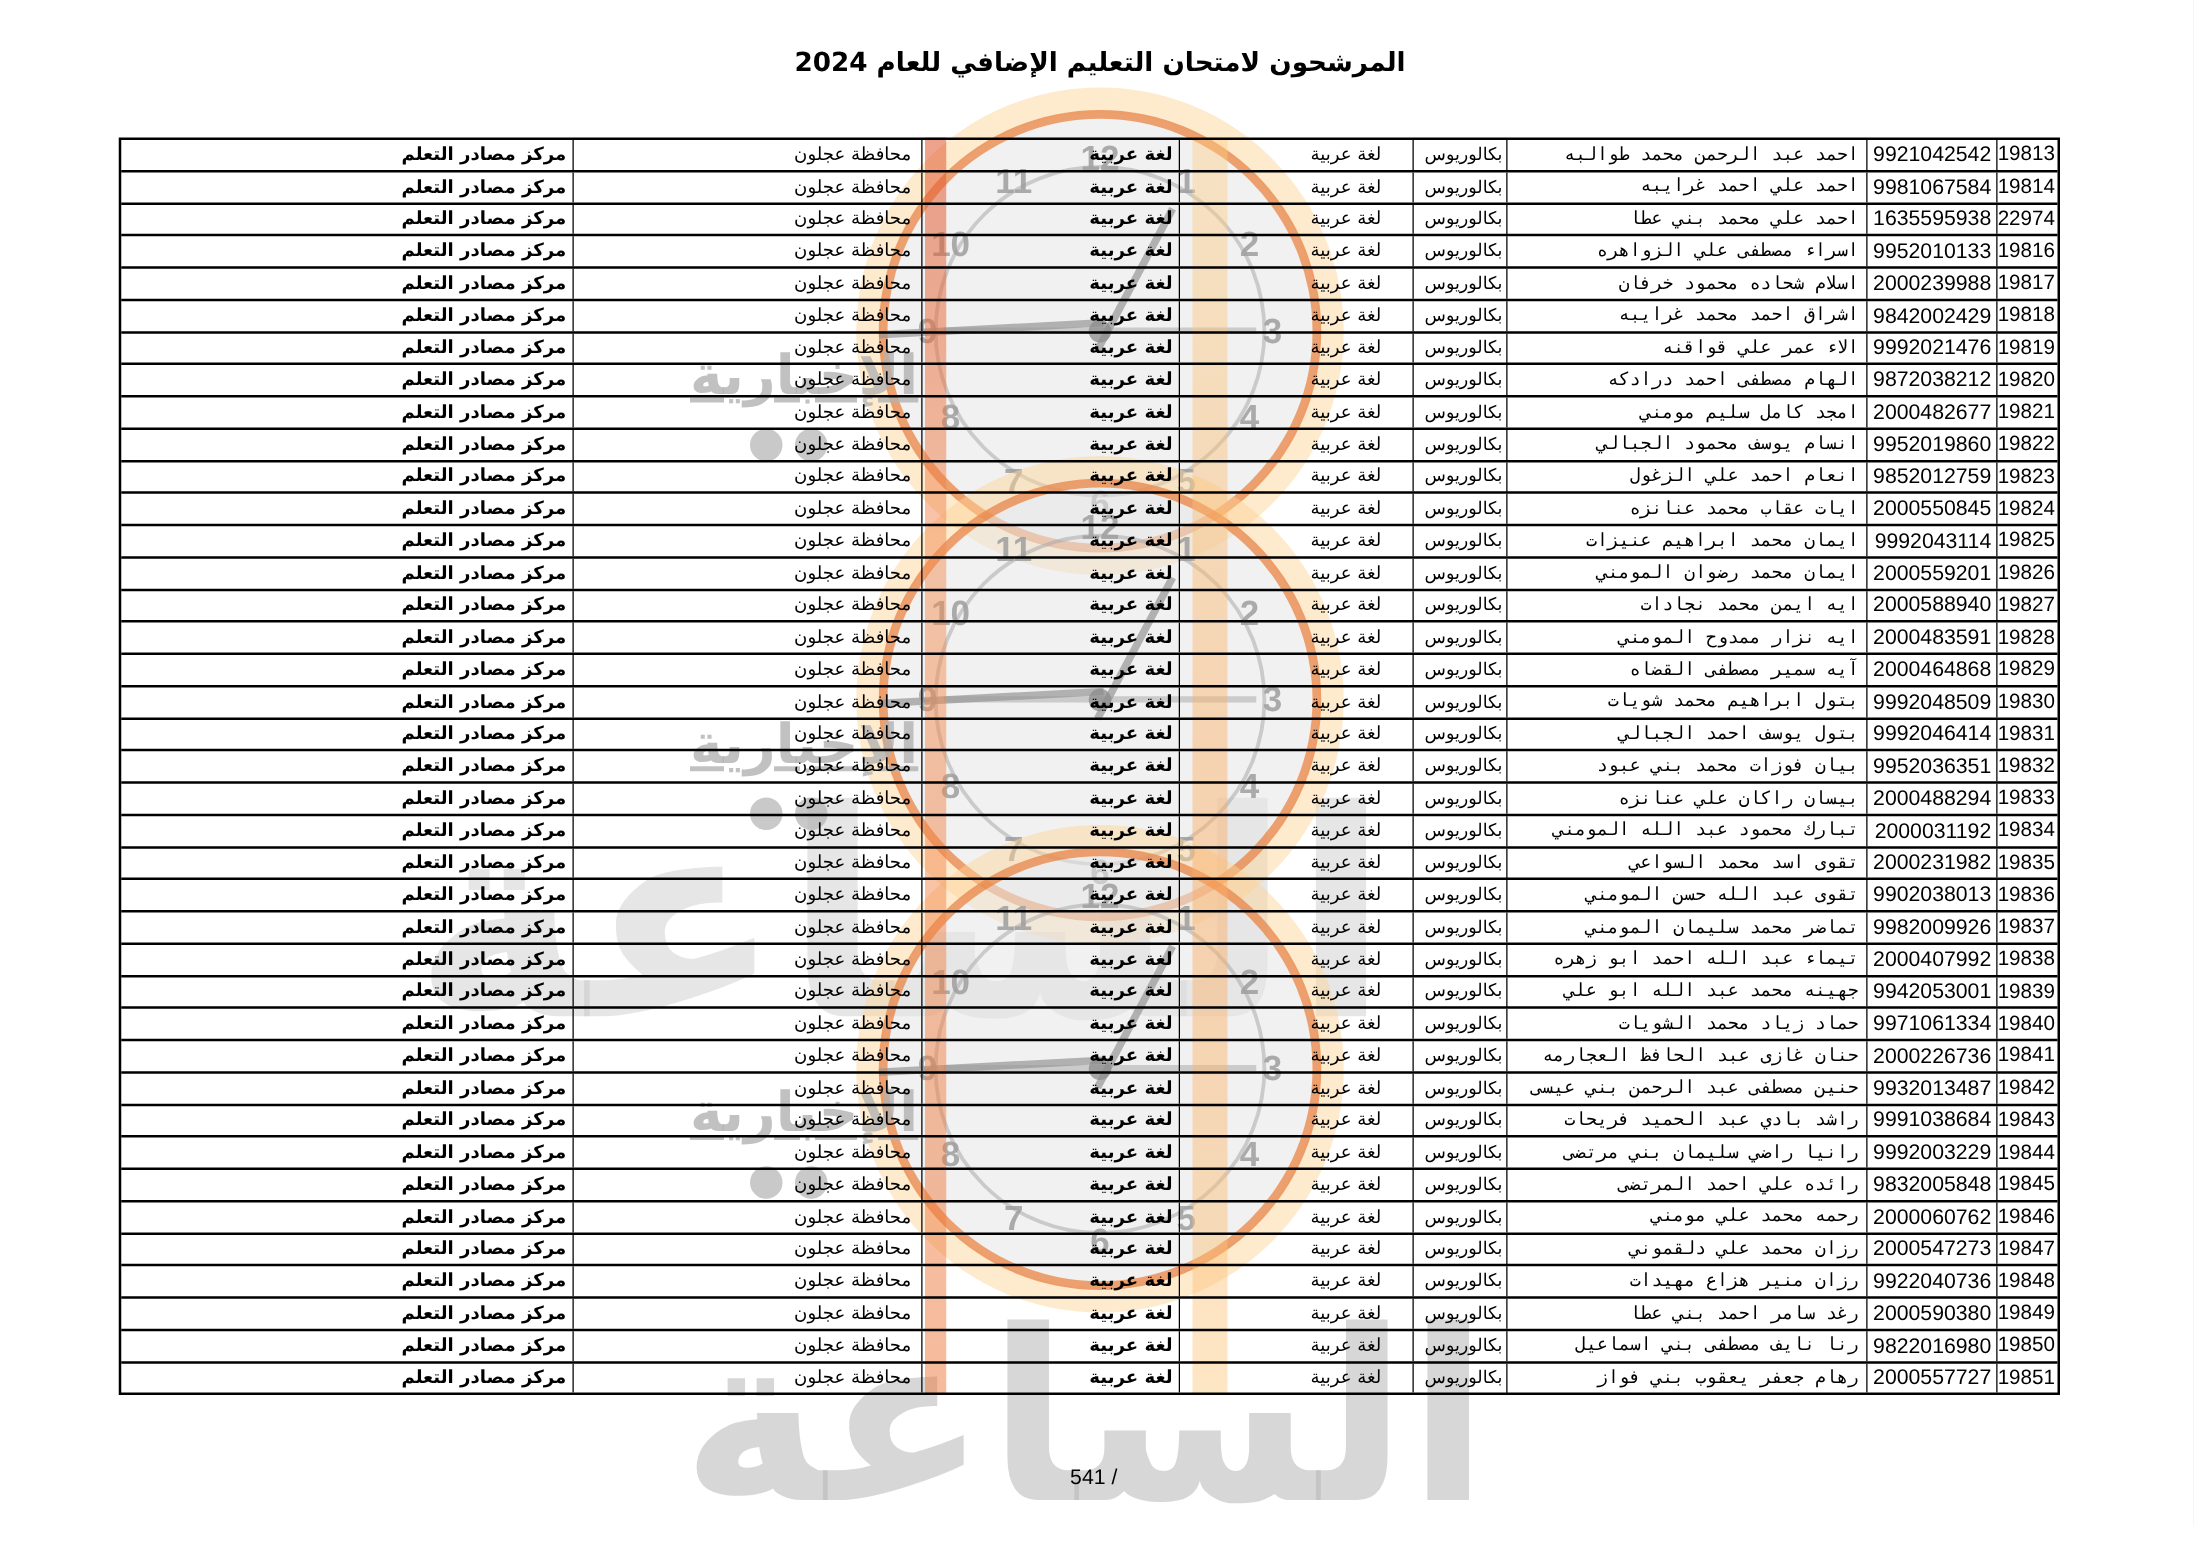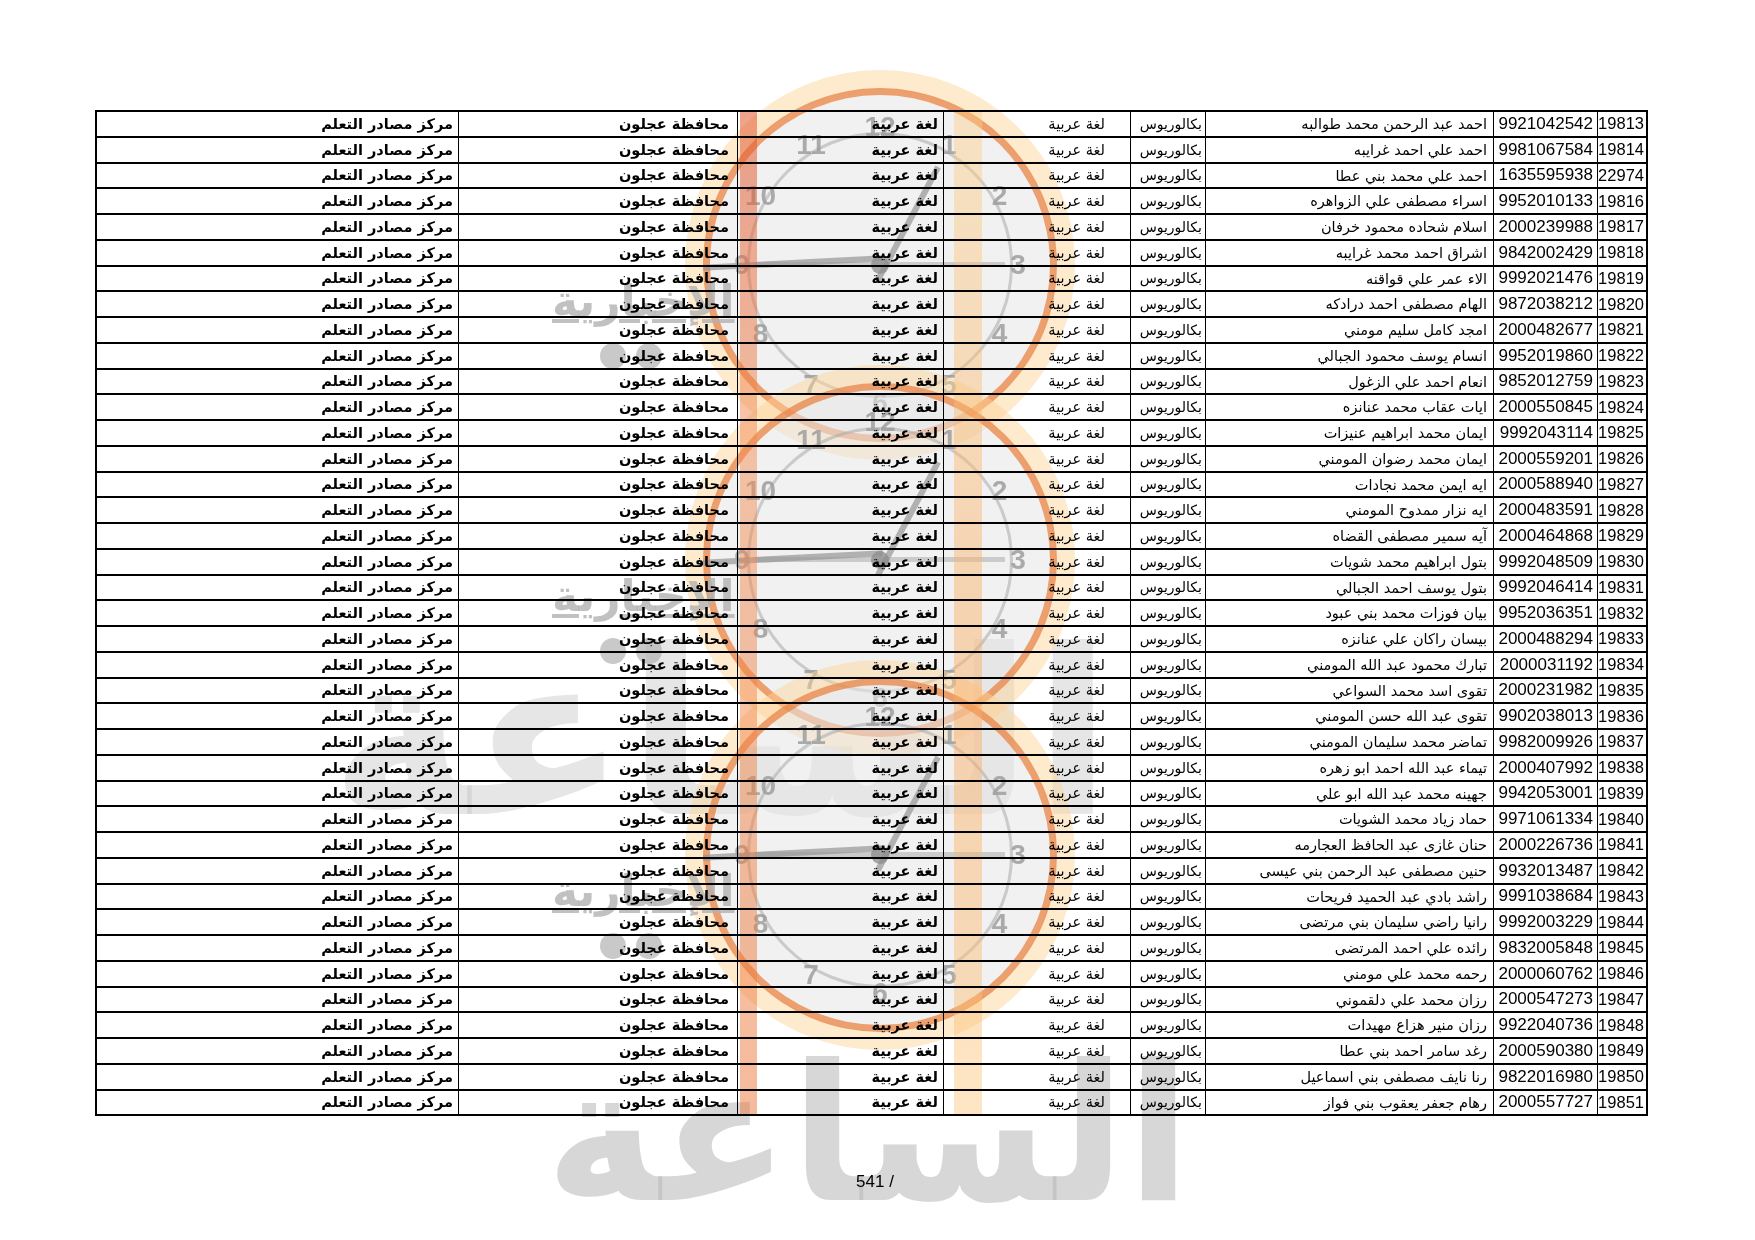--- a/index.html
+++ b/index.html
@@ -51,25 +51,25 @@
   .row:last-child{border-bottom:none;}
   .cell{
     box-sizing:border-box;border-left:1.5px solid #000;
     display:flex;align-items:center;justify-content:flex-start;
     overflow:hidden;white-space:nowrap;
     font-size:14.5px;color:#000;padding:0 5px;
   }
   .cell:last-child{border-left:none;}
   .c-serial{flex:0 0 49px;font:16.5px "Liberation Sans",sans-serif;padding:0 2px;}
   .c-id{flex:0 0 104px;font:17px "Liberation Sans",sans-serif;padding:0 4px;}
-  .c-name{flex:0 0 288px;padding:12px 6px;}
+  .c-name{flex:0 0 288px;padding:12px 6px;font-family:Liberation Mono, monospace;}
   .c-degree{flex:0 0 75px;padding:0 3px;font-size:14px;margin-left:20px;}
   .c-subject{flex:0 0 167px;}
   .c-subject2{flex:0 0 206px;font-weight:bold;}
-  .c-gov{flex:0 0 279px;font-weight:bold;padding:0 8px;}
+  .c-gov{flex:0 0 279px;font-weight:normal;padding:0 8px;}
   .c-center{flex:0 0 385px;font-weight:bold;}
 </style>
 </head>
 <body>
 
 <div class="page">
 
   <div class="wm-layer" id="wm-layer">
     <div class="wm-big b1">الساعة</div>
     <div class="wm-big b2">الساعة</div>
@@ -149,20 +149,21 @@
       <div class="wm-news" style="left: 552px; top: 865px;">الإخبارية</div>
       <div class="wm-dots" style="left: 600px; top: 933px;">
         <i></i>
         <i></i>
       </div>
     </div>
 
   <div class="strip a"></div>
   <div class="strip b"></div>
 
+  <div class="doc-title">المرشحون لامتحان التعليم الإضافي للعام 2024</div>
 
   <div class="grid" id="grid">
       <div class="row">
         <div class="cell c-serial">19813</div>
         <div class="cell c-id">9921042542</div>
         <div class="cell c-name">احمد عبد الرحمن محمد طوالبه</div>
         <div class="cell c-degree">بكالوريوس</div>
         <div class="cell c-subject">لغة عربية</div>
         <div class="cell c-subject2">لغة عربية</div>
         <div class="cell c-gov">محافظة عجلون</div>

